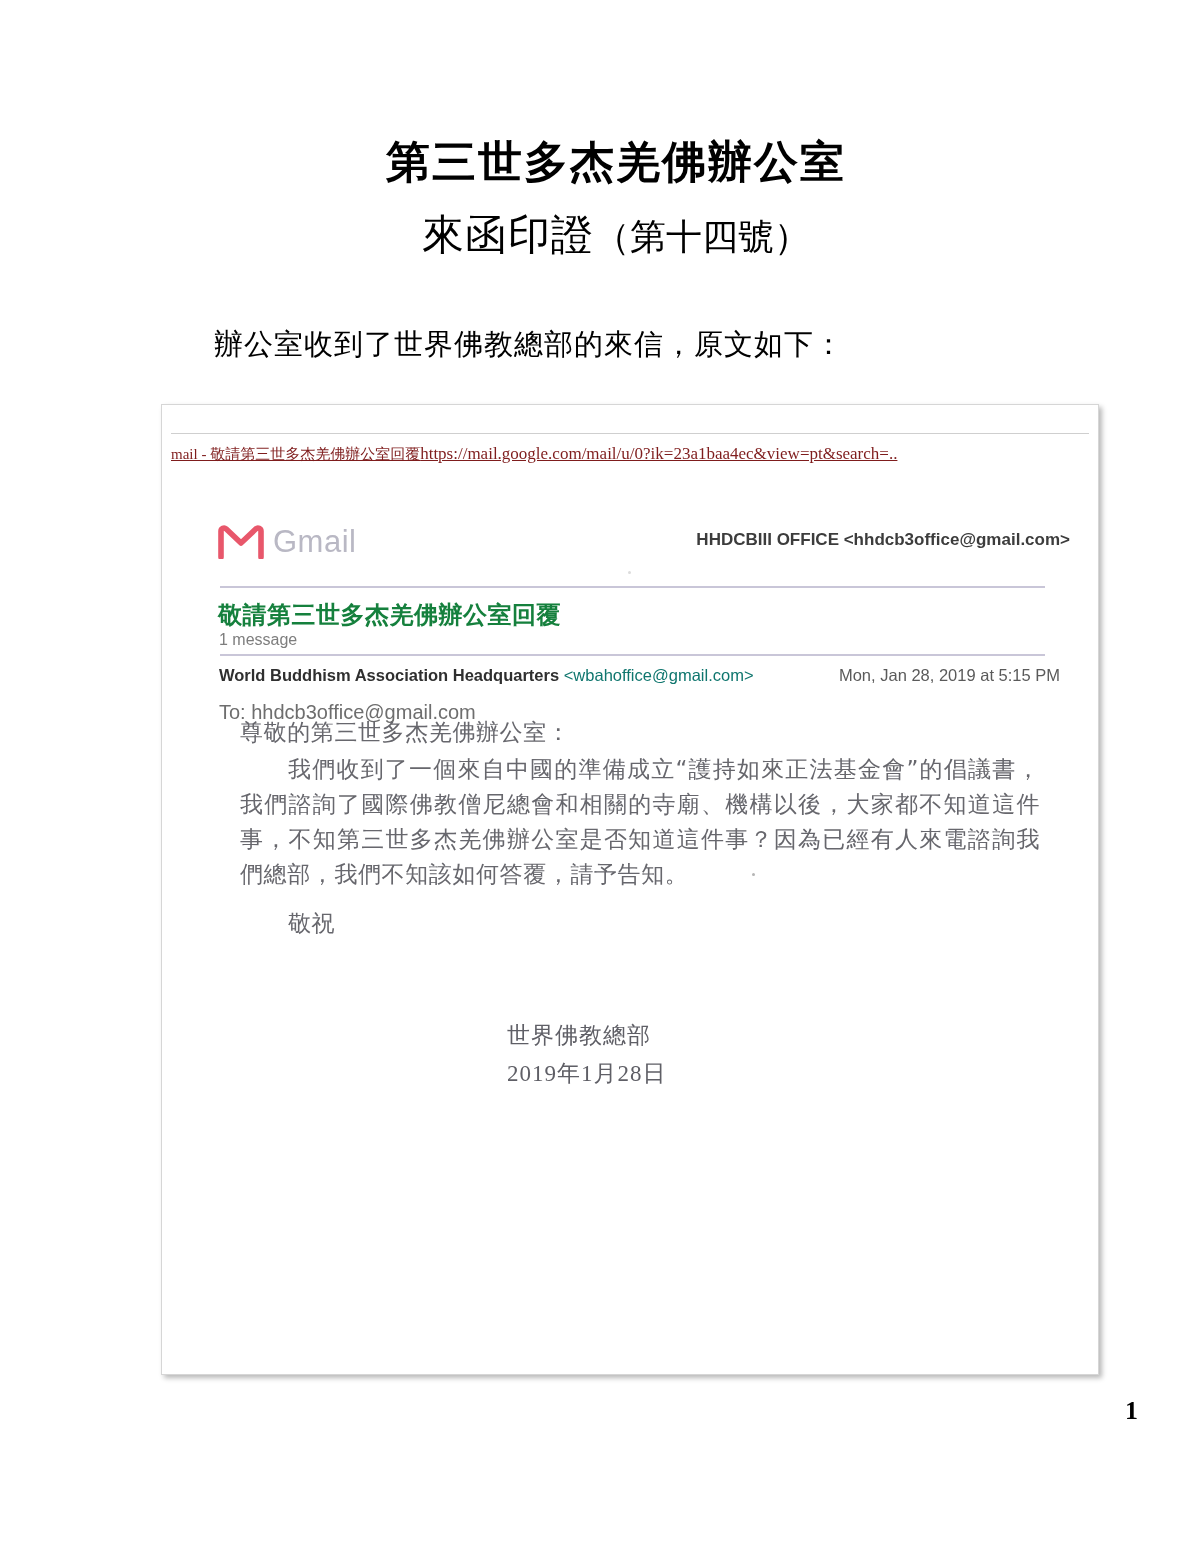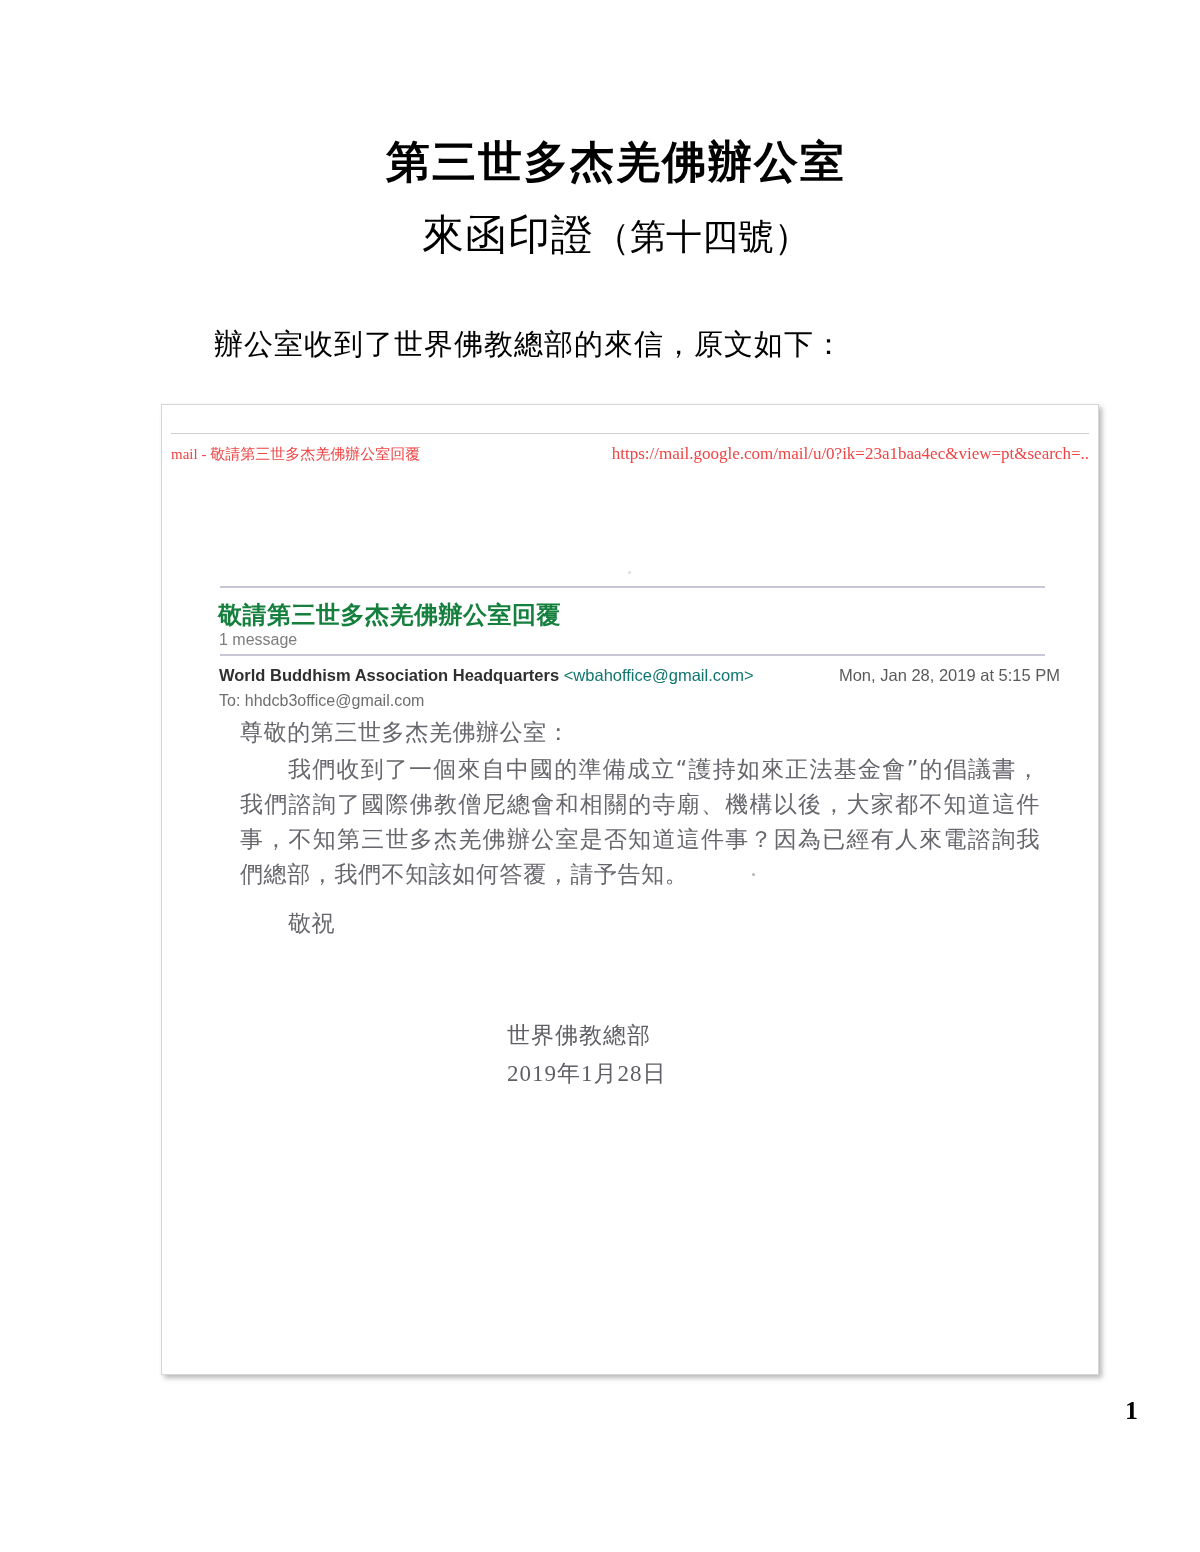--- a/index.html
+++ b/index.html
@@ -91,24 +91,24 @@
     background: #cfcfcf;
   }
   .print-header {
     position: absolute;
     left: 9px;
     top: 38px;
     width: 918px;
     height: 22px;
     font-family: "Liberation Serif", "DejaVu Serif", serif;
     font-size: 15px;
-    color: #ef4444;
+    color: #7f1d1d;
     display: flex;
-    justify-content: space-between;
     align-items: center;
+    text-decoration: underline;
   }
   .print-header-left {
     white-space: nowrap;
   }
   .print-header-right {
     white-space: nowrap;
     font-size: 17px;
   }
 
   
@@ -199,23 +199,23 @@
   }
   .sender-name {
     font-weight: bold;
     color: #2f2f2f;
   }
   .sender-email {
     font-weight: normal;
     color: #0f766e;
   }
   .recipient-line {
-    font-size: 16px;
+    font-size: 20px;
     color: #6e6e6e;
-    margin-top: 7px;
+    margin-top: 16px;
     white-space: nowrap;
   }
   .msg-date {
     position: absolute;
     right: 38px;
     top: 261px;
     font-family: "Liberation Sans", "DejaVu Sans", sans-serif;
     font-size: 16.5px;
     color: #5a5a5a;
     white-space: nowrap;
@@ -299,20 +299,31 @@
 
   <div class="shot-frame">
 
     <div class="print-rule"></div>
 
     <div class="print-header">
       <span class="print-header-left">mail - 敬請第三世多杰羌佛辦公室回覆</span>
       <span class="print-header-right">https://mail.google.com/mail/u/0?ik=23a1baa4ec&amp;view=pt&amp;search=..</span>
     </div>
 
+    <div class="gmail-row">
+      <div class="gmail-logo">
+        <span>
+          <svg width="46" height="34" viewBox="0 0 46 34" aria-hidden="true">
+            <path d="M3 32 V6 a3 3 0 0 1 5-2.2 L23 18 L38 3.8 A3 3 0 0 1 43 6 V32" fill="none" stroke="#e8576b" stroke-width="5.6" stroke-linecap="round" stroke-linejoin="round"></path>
+          </svg>
+        </span>
+        <span class="gmail-wordmark">Gmail</span>
+      </div>
+      <div class="gmail-account">HHDCBIII OFFICE &lt;hhdcb3office@gmail.com&gt;</div>
+    </div>
 
     <div class="divider-1"></div>
 
     <div class="subject">敬請第三世多杰羌佛辦公室回覆</div>
 
     <div class="msg-count">1 message</div>
 
     <div class="divider-2"></div>
 
     <div class="sender-block">

